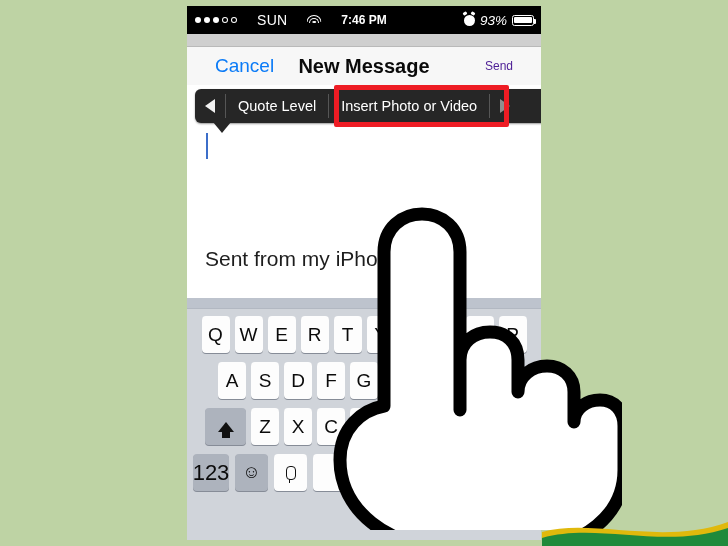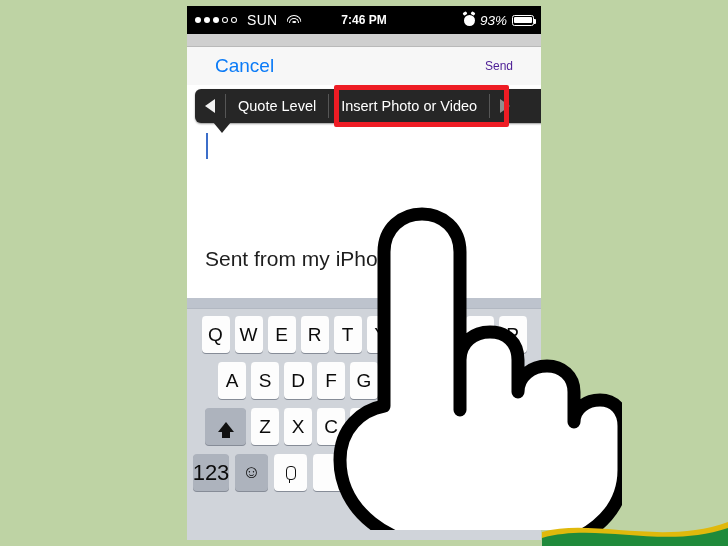--- a/index.html
+++ b/index.html
@@ -13,21 +13,21 @@
   #phone{
     position:absolute;left:187px;top:6px;width:354px;height:534px;
     background:#ffffff;overflow:hidden;
   }
   
   .statusbar{
     height:28px;background:#000;color:#fff;
     display:flex;align-items:center;
     font-size:14.5px;position:relative;
   }
-  .sb-left{position:absolute;left:8px;display:flex;align-items:center;gap:10px;}
+  .sb-left{position:absolute;left:8px;display:flex;align-items:center;gap:20px;}
   .dots{display:flex;align-items:center;gap:3px;}
   .dot{width:6px;height:6px;border-radius:50%;background:#fff;}
   .dot.o{background:transparent;box-shadow:inset 0 0 0 1px #fff;}
   .carrier{font-size:14px;letter-spacing:.3px;}
   .wifi{position:relative;width:14px;height:11px;}
   .wifi i{position:absolute;left:50%;transform:translateX(-50%);
     border:1.6px solid #fff;border-bottom:none;border-radius:50% 50% 0 0/100% 100% 0 0;}
   .wifi i:nth-child(1){width:13px;height:6px;top:0;}
   .wifi i:nth-child(2){width:8px;height:4px;top:3px;}
   .wifi i:nth-child(3){width:3.5px;height:2px;top:6px;background:#fff;border:none;border-radius:50%;}
@@ -159,20 +159,21 @@
       <span class="battery">
           <span></span>
         </span>
     </div>
   </div>
 
   <div class="grayStrip"></div>
 
   <div class="navbar">
     <span class="nav-cancel">Cancel</span>
+    <span class="nav-title">New Message</span>
     <span class="nav-send">Send</span>
   </div>
 
   <div class="compose">
     <div class="caret"></div>
     <div class="signature">Sent from my iPhone</div>
   </div>
 
   <div class="keyboard">
     <div class="kb-predict"></div>

